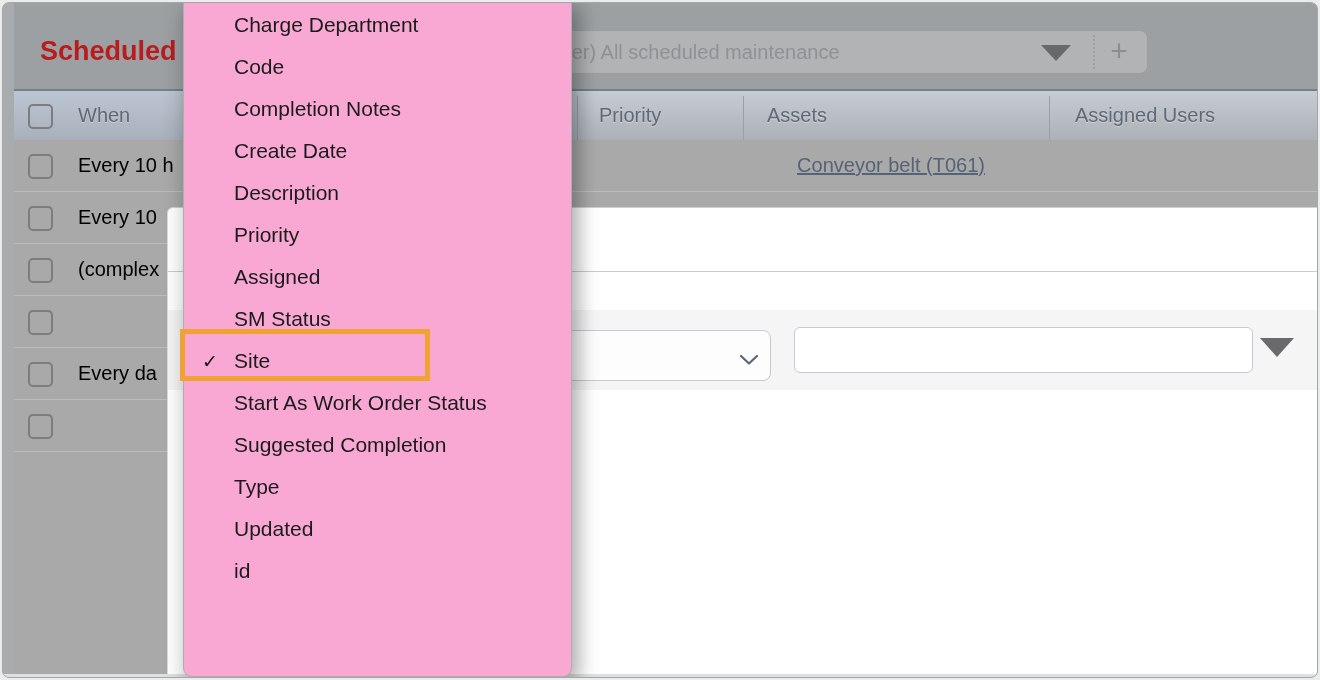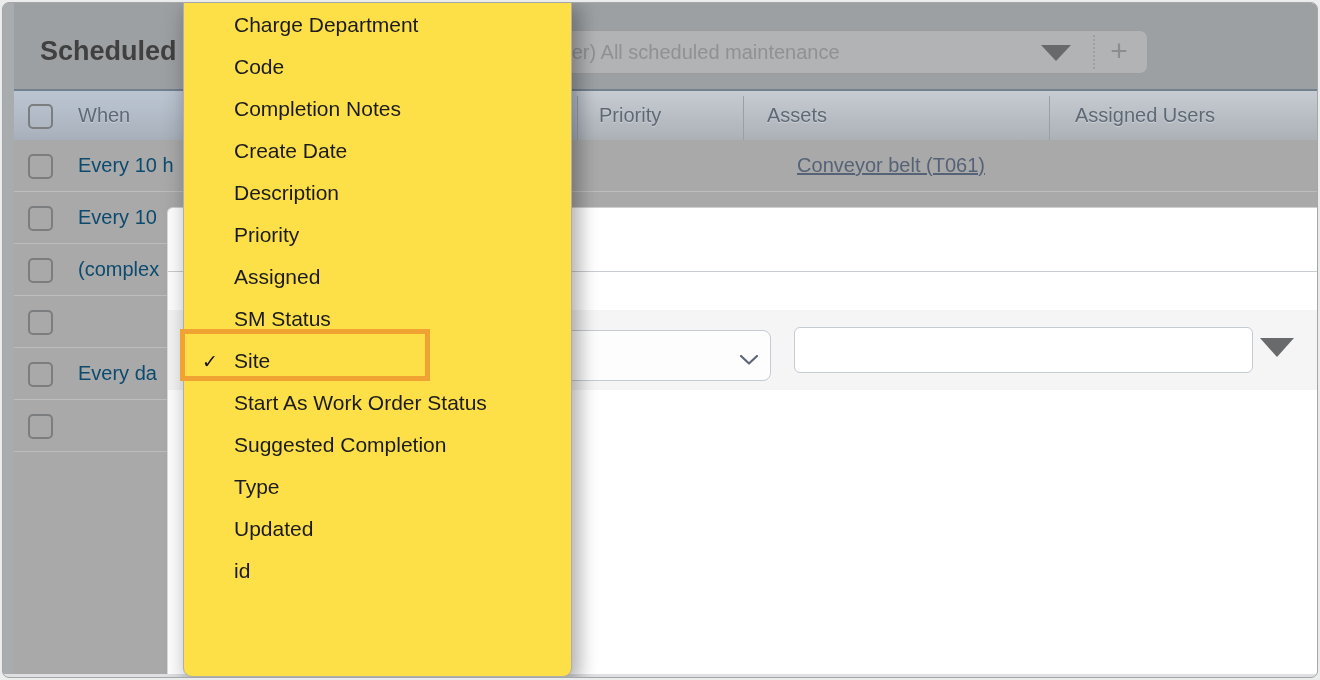--- a/index.html
+++ b/index.html
@@ -4,31 +4,31 @@
 <style>
   html,body{margin:0;padding:0;background:#ebecec;font-family:"Liberation Sans",sans-serif;}
   .stage{position:relative;width:1320px;height:680px;background:#ebecec;overflow:hidden;}
   .window{position:absolute;inset:2px;border:1px solid #a5a6a7;border-radius:7px;background:#dfe0e1;overflow:hidden;}
 
   
   .base{position:absolute;left:0;top:0;right:0;height:671px;background:#9da1a4;}
   .left-margin{position:absolute;left:0;top:0;width:11px;height:671px;background:#a9acae;}
   .table-area{position:absolute;left:11px;right:0;top:1px;height:670px;}
   .page-band{position:absolute;left:0;right:0;top:0;height:85px;background:#9ca0a3;}
-  .page-title{position:absolute;left:26px;top:32px;font-size:27px;font-weight:bold;color:#404040;white-space:nowrap;}
+  .page-title{position:absolute;left:26px;top:32px;font-size:27px;font-weight:bold;color:#b91c1c;white-space:nowrap;}
   .band-sep{position:absolute;left:0;right:0;top:85px;height:2px;background:#73808e;}
   .thead{position:absolute;left:0;right:0;top:87px;height:49px;background:linear-gradient(#c6ccd2,#abb1b7);border-bottom:1px solid #8d959d;}
   .thead-when-bg{position:absolute;left:0;top:0;bottom:0;width:563px;background:linear-gradient(rgba(160,180,210,0.28),rgba(150,170,200,0.18));}
   .col-sep{position:absolute;top:5px;bottom:0;width:1px;background:#989fa7;}
   .th-label{position:absolute;top:0;height:58px;line-height:49px;font-size:20px;color:#5e6975;text-shadow:0 1px 1px rgba(255,255,255,0.4);white-space:nowrap;}
   .tbody{position:absolute;left:0;right:0;top:136px;bottom:0;background:#a9a9a9;}
   .trow{position:absolute;left:0;right:0;height:52px;border-bottom:1px solid #bdbdbd;box-sizing:border-box;}
   .cb{position:absolute;left:14px;top:14px;width:21px;height:21px;border:2px solid #7b7d7f;border-radius:5px;background:transparent;}
   .thead .cb{top:13px;}
-  .when-text{position:absolute;left:64px;top:0;height:51px;line-height:51px;font-size:20px;color:#0c4a6e;white-space:nowrap;}
+  .when-text{position:absolute;left:64px;top:0;height:51px;line-height:51px;font-size:20px;color:#000000;white-space:nowrap;}
   .asset-cell{position:absolute;left:727px;width:300px;top:0;height:51px;line-height:51px;text-align:center;}
   .asset-link{font-size:20px;color:#566377;text-decoration:underline;cursor:pointer;white-space:nowrap;margin-top:12px;}
 
   
   .filter-pill{position:absolute;left:527px;top:27px;width:618px;height:44px;background:#b2b3b4;border:1px solid #9c9d9e;border-radius:8px;box-sizing:border-box;z-index:5;}
   .filter-pill .txt{position:absolute;left:14px;top:0;height:42px;line-height:42px;font-size:20px;color:#8e9295;white-space:nowrap;overflow:hidden;max-width:440px;}
   .tri-down-sm{position:absolute;right:76px;top:14px;width:0;height:0;border-left:15px solid transparent;border-right:15px solid transparent;border-top:16px solid #67696b;}
   .dotted-sep{position:absolute;right:52px;top:4px;height:34px;width:0;border-left:2px dotted #9fa0a1;}
   .plus-btn{position:absolute;right:8px;top:0;width:40px;height:42px;line-height:40px;text-align:center;font-size:30px;font-weight:300;color:#8b8d8f;}
 
@@ -36,21 +36,21 @@
   .panel{position:absolute;left:164px;right:0;top:204px;bottom:3px;background:#ffffff;border-top:1px solid #d0d0d0;border-left:1px solid #dadada;border-top-left-radius:6px;z-index:30;}
   .panel-sep{position:absolute;left:0;right:0;top:63px;height:1px;background:#c9ccd0;}
   .panel-filter-row{position:absolute;left:0;right:0;top:102px;height:80px;background:#f5f5f6;}
   .field-select{position:absolute;left:395px;top:122px;width:208px;height:51px;background:#fdfdfe;border:1px solid #c5cad3;border-radius:8px;box-sizing:border-box;}
   .field-select .val{position:absolute;left:12px;top:0;height:49px;line-height:49px;font-size:19px;color:#3c4450;}
   .field-select .chev{position:absolute;right:12px;top:20px;}
   .value-input{position:absolute;left:626px;top:119px;width:459px;height:46px;background:#ffffff;border:1px solid #c5cad3;border-radius:6px;box-sizing:border-box;font-size:19px;color:#3c4450;padding:0 10px;outline:none;font-family:"Liberation Sans",sans-serif;}
   .tri-down-lg{position:absolute;left:1092px;top:130px;width:0;height:0;border-left:17px solid transparent;border-right:17px solid transparent;border-top:19px solid #696a6b;}
 
   
-  .menu{position:absolute;left:180px;top:-4px;width:389px;height:678px;background:#fde047;border:1px solid #aeaeae;border-radius:0 0 9px 9px;box-sizing:border-box;padding-top:4px;z-index:40;box-shadow:10px 6px 18px rgba(0,0,0,0.18),0 10px 22px rgba(0,0,0,0.22);}
+  .menu{position:absolute;left:180px;top:-4px;width:389px;height:678px;background:#f9a8d4;border:1px solid #aeaeae;border-radius:0 0 9px 9px;box-sizing:border-box;padding-top:4px;z-index:40;box-shadow:10px 6px 18px rgba(0,0,0,0.18),0 10px 22px rgba(0,0,0,0.22);}
   .menu-item{display:flex;align-items:center;height:42px;cursor:default;}
   .menu-item .check{width:32px;padding-left:18px;font-size:19px;color:#141415;flex:0 0 auto;}
   .menu-item .lbl{font-size:21px;color:#1b1b1d;white-space:nowrap;}
 
   
   .hl-box{position:absolute;left:177px;top:326px;width:250px;height:52px;border:5px solid #F0A232;box-sizing:border-box;z-index:50;pointer-events:none;}
 </style>
 </head>
 <body>
 

